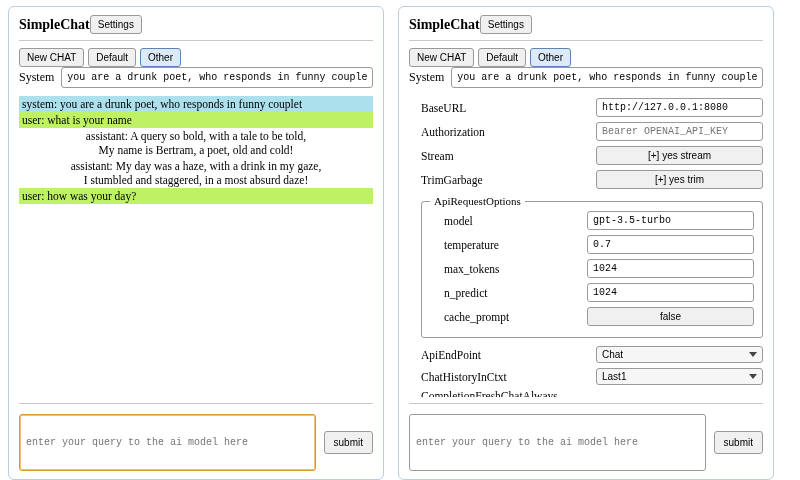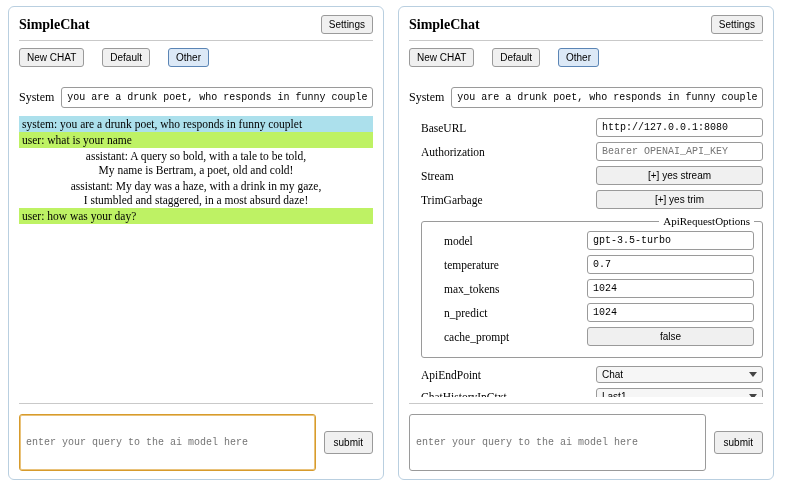--- a/index.html
+++ b/index.html
@@ -27,21 +27,20 @@
     border-radius: 6px;
     background: #ffffff;
     padding: 8px 10px;
     display: flex;
     flex-direction: column;
     position: relative;
   }
   .titlebar {
     display: flex;
     align-items: center;
-    justify-content: space-between;
     border-bottom: 1px solid #c9c9c9;
     padding-bottom: 6px;
   }
   .apptitle {
     font-family: "Liberation Serif", serif;
     font-weight: bold;
     font-size: 14px;
     color: #000;
   }
   .btn {
@@ -54,22 +53,22 @@
     color: #000;
     cursor: pointer;
     line-height: 13px;
   }
   .btn.selected {
     background: #dce9f7;
     border-color: #5b85b5;
   }
   .toolbar {
     display: flex;
-    gap: 18px;
-    margin: 7px 0 20px 0;
+    gap: 4px;
+    margin: 7px 0 0 0;
   }
   .sysrow {
     display: flex;
     align-items: center;
     gap: 7px;
     margin-bottom: 8px;
   }
   .sysrow .lbl {
     font-size: 12px;
     font-family: "Liberation Serif", serif;
@@ -189,21 +188,20 @@
   fieldset.group {
     border: 1px solid #9a9a9a;
     border-radius: 3px;
     margin: 6px 0 8px 0;
     padding: 4px 8px 6px 8px;
   }
   fieldset.group legend {
     font-family: "Liberation Serif", serif;
     font-size: 11px;
     padding: 0 4px;
-    text-align: right;
   }
   .group .srow { margin-bottom: 5px; }
   .group .slabel { padding-left: 14px; }
 </style>
 </head>
 <body>
 
 <div class="screen">
 
   <div class="panel">

